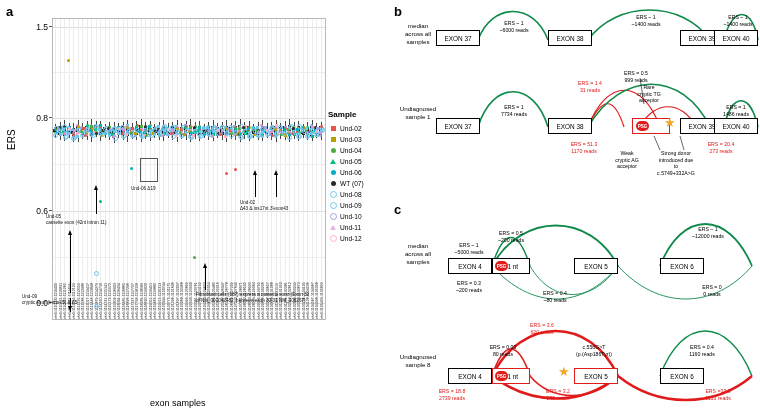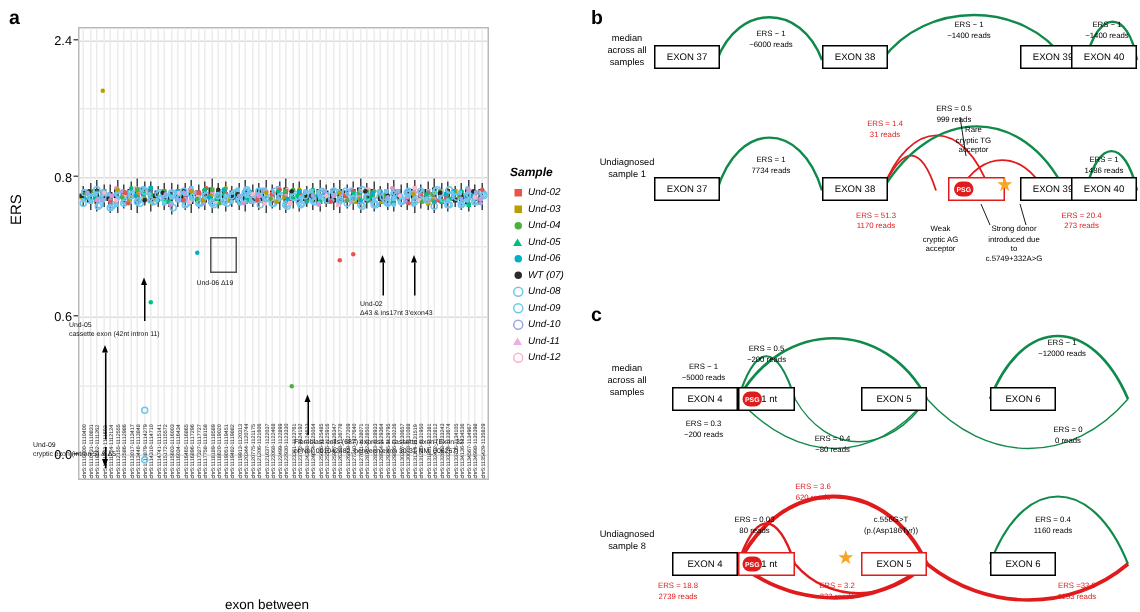--- a/index.html
+++ b/index.html
@@ -31,21 +31,21 @@
   .pt.sq{border-radius:0;}
   .pt.ring{background:transparent;border:1px solid #6ec6ef;}
 
   .annot{position:absolute;font-size:4.6px;line-height:1.25;color:#111;}
   .arrow{position:absolute;background:#000;width:1px;}
   .arrowhead{position:absolute;width:0;height:0;border-left:2.5px solid transparent;
              border-right:2.5px solid transparent;}
   .hlbox{position:absolute;border:0.8px solid #555;}
 
   
-  .legend{position:absolute;left:340px;top:110px;width:58px;font-size:7px;font-style:italic;}
+  .legend{position:absolute;left:328px;top:110px;width:58px;font-size:7px;}
   .legend-title{font-weight:bold;font-size:8px;margin-bottom:4px;}
   .legend-row{display:flex;align-items:center;height:11px;}
   .legend-key{width:10px;display:flex;justify-content:center;align-items:center;}
   .legend-label{margin-left:2px;font-size:6.6px;}
 
   
   #panelB{position:absolute;left:392px;top:0;width:368px;height:200px;}
   #panelC{position:absolute;left:392px;top:198px;width:368px;height:210px;}
   .sv{position:absolute;left:0;top:0;}
   .rowlabel{position:absolute;font-size:6.2px;line-height:1.3;text-align:center;}
@@ -63,21 +63,21 @@
 </head>
 <body>
 
 <div class="page">
 
   <div id="panelA">
     <div class="panel-letter" style="left:6px;top:4px;">a</div>
 
     <div class="ylab">ERS</div>
 
-    <div class="ytick" style="left:24px;top:22px;">2.4</div>
+    <div class="ytick" style="left:24px;top:22px;">1.5</div>
     <div class="ytick" style="left:24px;top:113px;">0.8</div>
     <div class="ytick" style="left:24px;top:206px;">0.6</div>
     <div class="ytick" style="left:24px;top:298px;">0.0</div>
     <div class="ytickmark" style="left:49px;top:26px;"></div>
     <div class="ytickmark" style="left:49px;top:117px;"></div>
     <div class="ytickmark" style="left:49px;top:210px;"></div>
     <div class="ytickmark" style="left:49px;top:302px;"></div>
 
     <div class="plot-frame">
 
@@ -874,21 +874,21 @@
           <div class="pt" style="left:45.8px;top:181.0px;background:#00bf7d;"></div>
           <div class="pt" style="left:77.3px;top:147.5px;background:#00b0c4;"></div>
           <div class="pt ring" style="left:41.3px;top:251.8px;"></div>
           <div class="pt ring" style="left:41.3px;top:285.3px;"></div>
           <div class="pt" style="left:140.3px;top:236.9px;background:#4caf3f;"></div>
           <div class="pt" style="left:171.8px;top:153.1px;background:#e8544a;"></div>
           <div class="pt" style="left:180.8px;top:149.4px;background:#e8544a;"></div>
         </div>
     </div>
 
-    <div class="xaxis-label" style="left:150px;top:398px;">exon between</div>
+    <div class="xaxis-label" style="left:150px;top:398px;">exon samples</div>
 
     <div class="annot" style="left:46px;top:214px;width:70px;"><span style="white-space:pre-line;">Und-05
 cassette exon (42nt intron 11)</span></div>
     <div class="annot" style="left:131px;top:186px;width:40px;"><span style="white-space:pre-line;">Und-06 Δ19</span></div>
     <div class="annot" style="left:240px;top:200px;width:62px;"><span style="white-space:pre-line;">Und-02
 Δ43 &amp; ins17nt 3'exon43</span></div>
     <div class="annot" style="left:22px;top:294px;width:62px;"><span style="white-space:pre-line;">Und-09
 cryptic exon (intron 5) &amp; Δ5</span></div>
     <div class="annot" style="left:196px;top:292px;width:122px;"><span style="white-space:pre-line;">Fibroblast cells (687) express a cassette exon (Exon 32
 of Nbl_001042482, between exon 30-31 NM_006267)</span></div>

